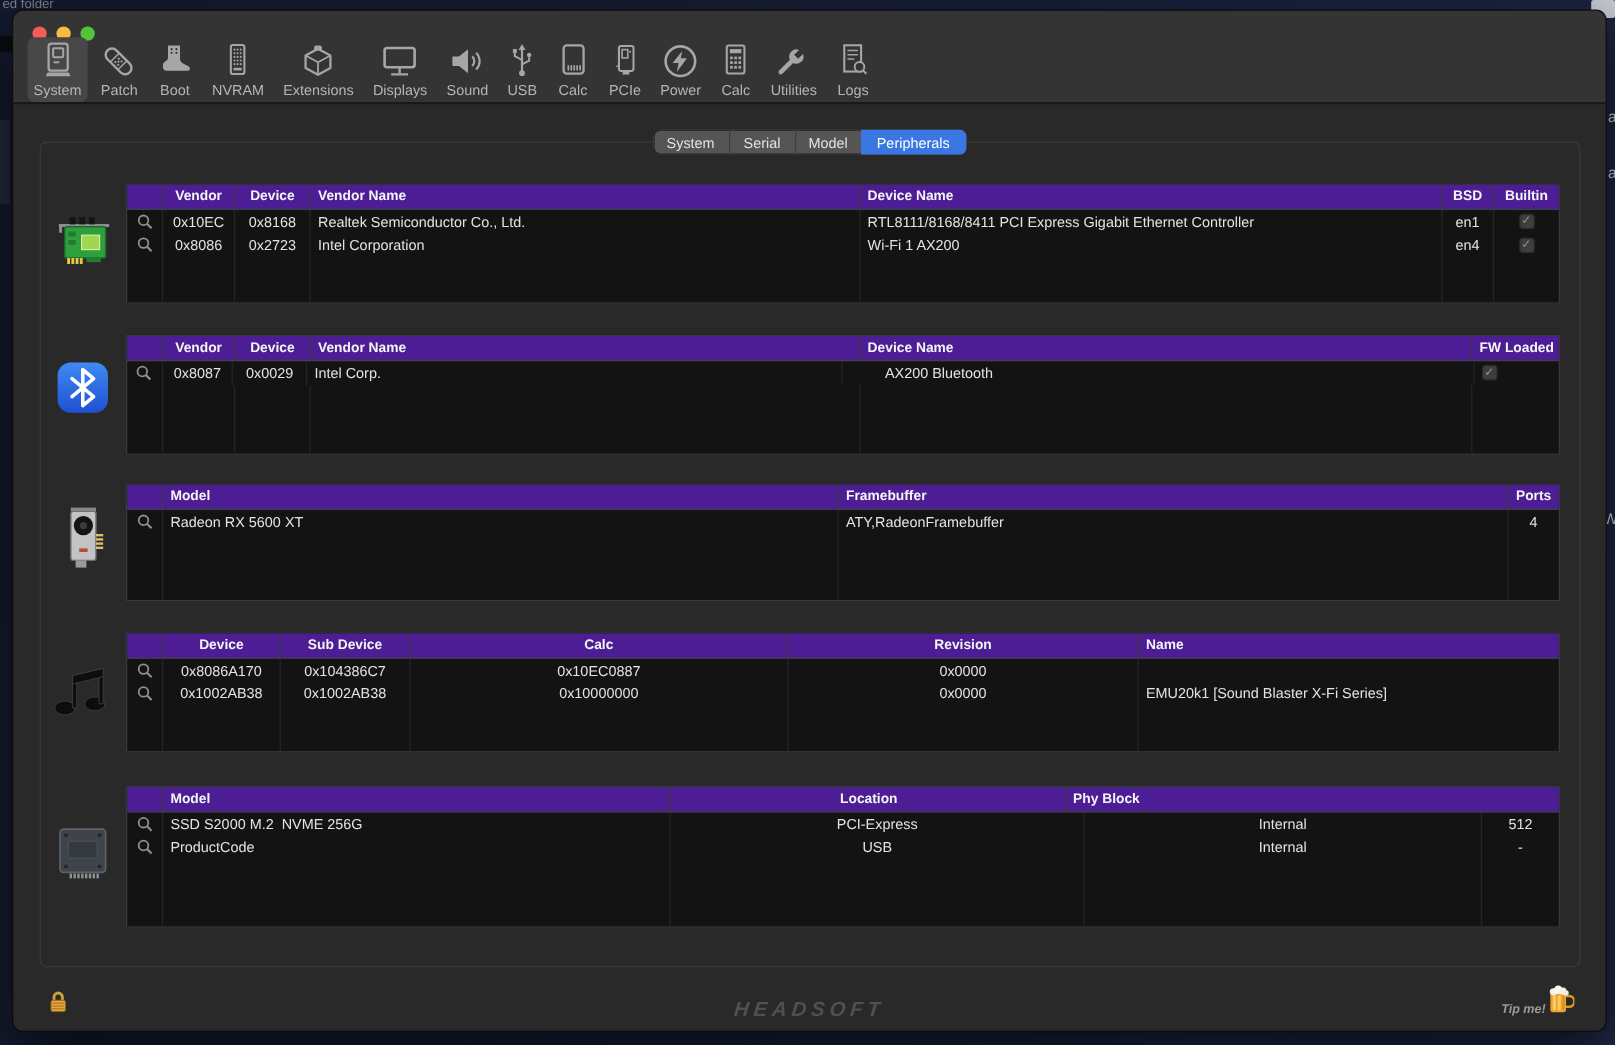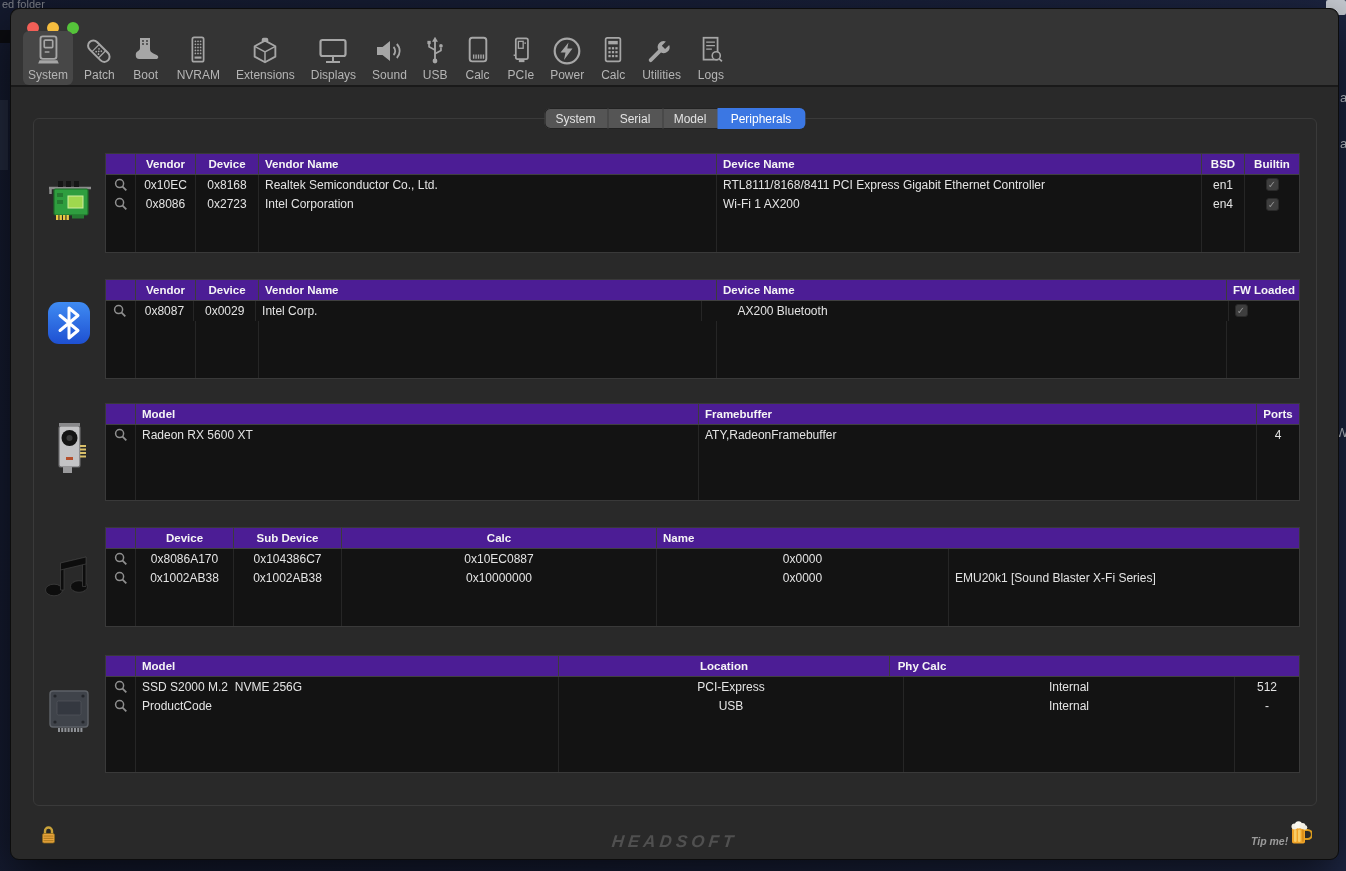--- a/index.html
+++ b/index.html
@@ -390,20 +390,21 @@
           <div class="td al-left" style="width: 558px;"></div>
           <div class="td al-center last-col" style="width: 42px;"></div>
         </div>
       </div>
       <div class="tbl" style="top: 518px; height: 100px;">
         <div class="tbl-head">
           <div class="th al-center" style="width: 30px;"></div>
           <div class="th al-center" style="width: 98px;">Device</div>
           <div class="th al-center" style="width: 108px;">Sub Device</div>
           <div class="th al-center" style="width: 315px;">Calc</div>
+          <div class="th al-center" style="width: 292px;">Revision</div>
           <div class="th al-left last-col" style="width: 350px;">Name</div>
         </div>
         <div class="tbl-row">
           <div class="td al-center" style="width: 30px;"><span class="scan-icon"><svg width="14" height="14" viewBox="0 0 14 14">
                 <circle cx="5.6" cy="5.6" r="4" fill="none" stroke="#8f8f8f" stroke-width="1.5"></circle>
                 <line x1="8.6" y1="8.6" x2="12.3" y2="12.3" stroke="#8f8f8f" stroke-width="1.8"></line>
               </svg></span></div>
           <div class="td al-center" style="width: 98px;">0x8086A170</div>
           <div class="td al-center" style="width: 108px;">0x104386C7</div>
           <div class="td al-center" style="width: 315px;">0x10EC0887</div>
@@ -427,21 +428,21 @@
           <div class="td al-center" style="width: 315px;"></div>
           <div class="td al-center" style="width: 292px;"></div>
           <div class="td al-left last-col" style="width: 350px;"></div>
         </div>
       </div>
       <div class="tbl" style="top: 646px; height: 118px;">
         <div class="tbl-head">
           <div class="th al-center" style="width: 30px;"></div>
           <div class="th al-left" style="width: 423px;">Model</div>
           <div class="th al-center" style="width: 331px;">Location</div>
-          <div class="th al-center last-col" style="width: 64px;">Phy Calc</div>
+          <div class="th al-center last-col" style="width: 64px;">Phy Block</div>
         </div>
         <div class="tbl-row">
           <div class="td al-center" style="width: 30px;"><span class="scan-icon"><svg width="14" height="14" viewBox="0 0 14 14">
                 <circle cx="5.6" cy="5.6" r="4" fill="none" stroke="#8f8f8f" stroke-width="1.5"></circle>
                 <line x1="8.6" y1="8.6" x2="12.3" y2="12.3" stroke="#8f8f8f" stroke-width="1.8"></line>
               </svg></span></div>
           <div class="td al-left" style="width: 423px;">SSD S2000 M.2  NVME 256G</div>
           <div class="td al-center" style="width: 345px;">PCI-Express</div>
           <div class="td al-center" style="width: 331px;">Internal</div>
           <div class="td al-center last-col" style="width: 64px;">512</div>

